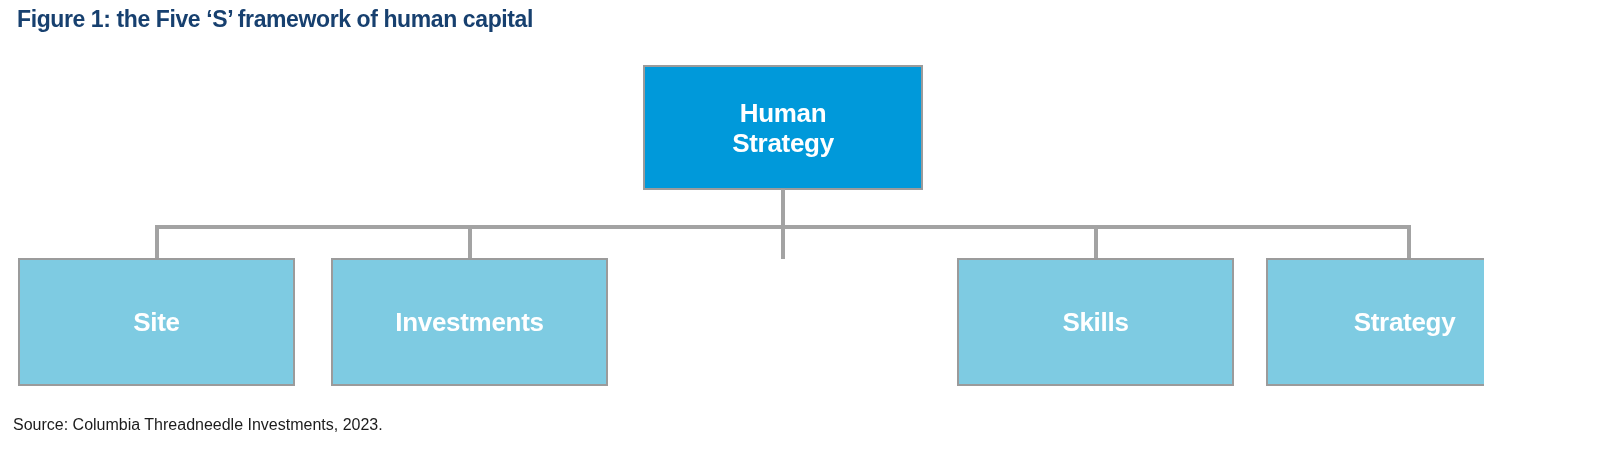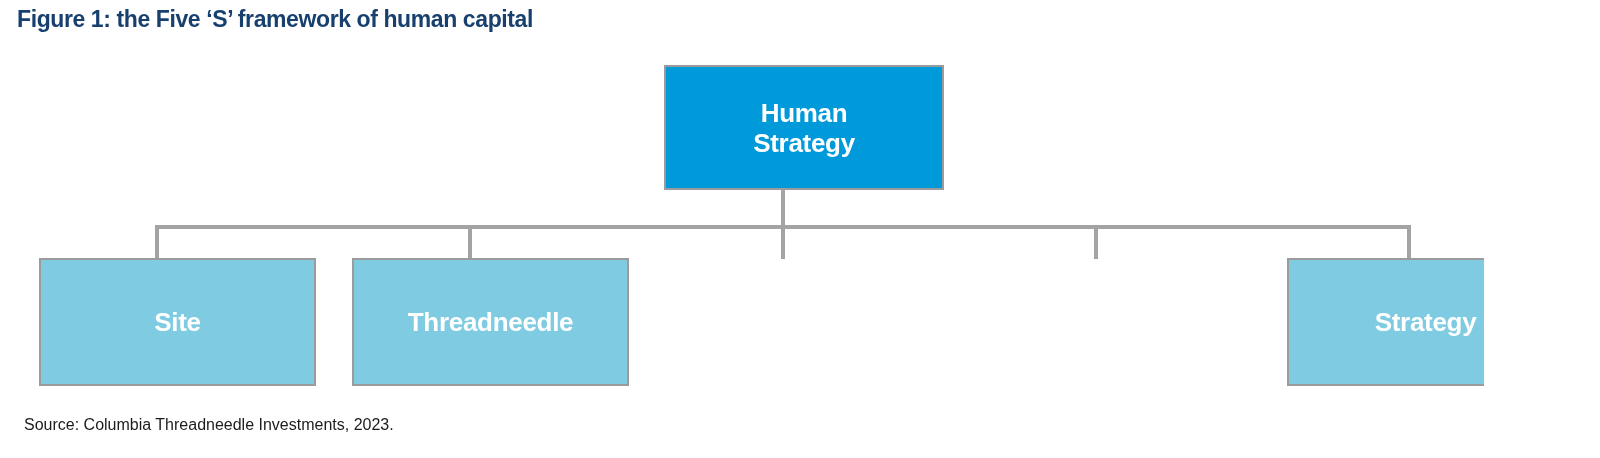--- a/index.html
+++ b/index.html
@@ -28,21 +28,20 @@
     flex-direction: column;
     align-items: center;
     justify-content: center;
     text-align: center;
     border: 2px solid #9B9B9B;
     color: #ffffff;
     font-weight: bold;
     font-size: 26px;
     line-height: 30px;
     letter-spacing: -0.3px;
-    margin-left: 21px;
   }
   .root-node {
     left: 643px;
     top: 65px;
     width: 280px;
     height: 125px;
     background: #0099DA;
   }
   .child-node {
     top: 258px;
@@ -62,21 +61,21 @@
   .stem   { left: 781px;  top: 189px; width: 4px;    height: 40px; }
   .hline  { left: 155px;  top: 225px; width: 1256px; height: 4px;  }
   .drop   { top: 225px; width: 4px; height: 34px; }
   .drop-0 { left: 155px; }
   .drop-1 { left: 468px; }
   .drop-2 { left: 781px; }
   .drop-3 { left: 1094px; }
   .drop-4 { left: 1407px; }
   .source-caption {
     position: absolute;
-    left: 24px;
+    left: 13px;
     top: 414px;
     font-size: 16px;
     line-height: 22px;
     color: #1C1C1C;
     white-space: nowrap;
   }
 </style>
 </head>
 <body>
 
@@ -94,21 +93,24 @@
   <div class="connector drop drop-0"></div>
   <div class="connector drop drop-1"></div>
   <div class="connector drop drop-2"></div>
   <div class="connector drop drop-3"></div>
   <div class="connector drop drop-4"></div>
 
   <div class="node child-node child-0">
     <span>Site</span>
   </div>
   <div class="node child-node child-1">
-    <span>Threadneedle</span>
+    <span>Investments</span>
+  </div>
+  <div class="node child-node child-3">
+    <span>Skills</span>
   </div>
   <div class="node child-node child-4">
     <span>Strategy</span>
   </div>
 
   <div class="source-caption">Source: Columbia Threadneedle Investments, 2023.</div>
 
 </div>
 
 </body></html>

